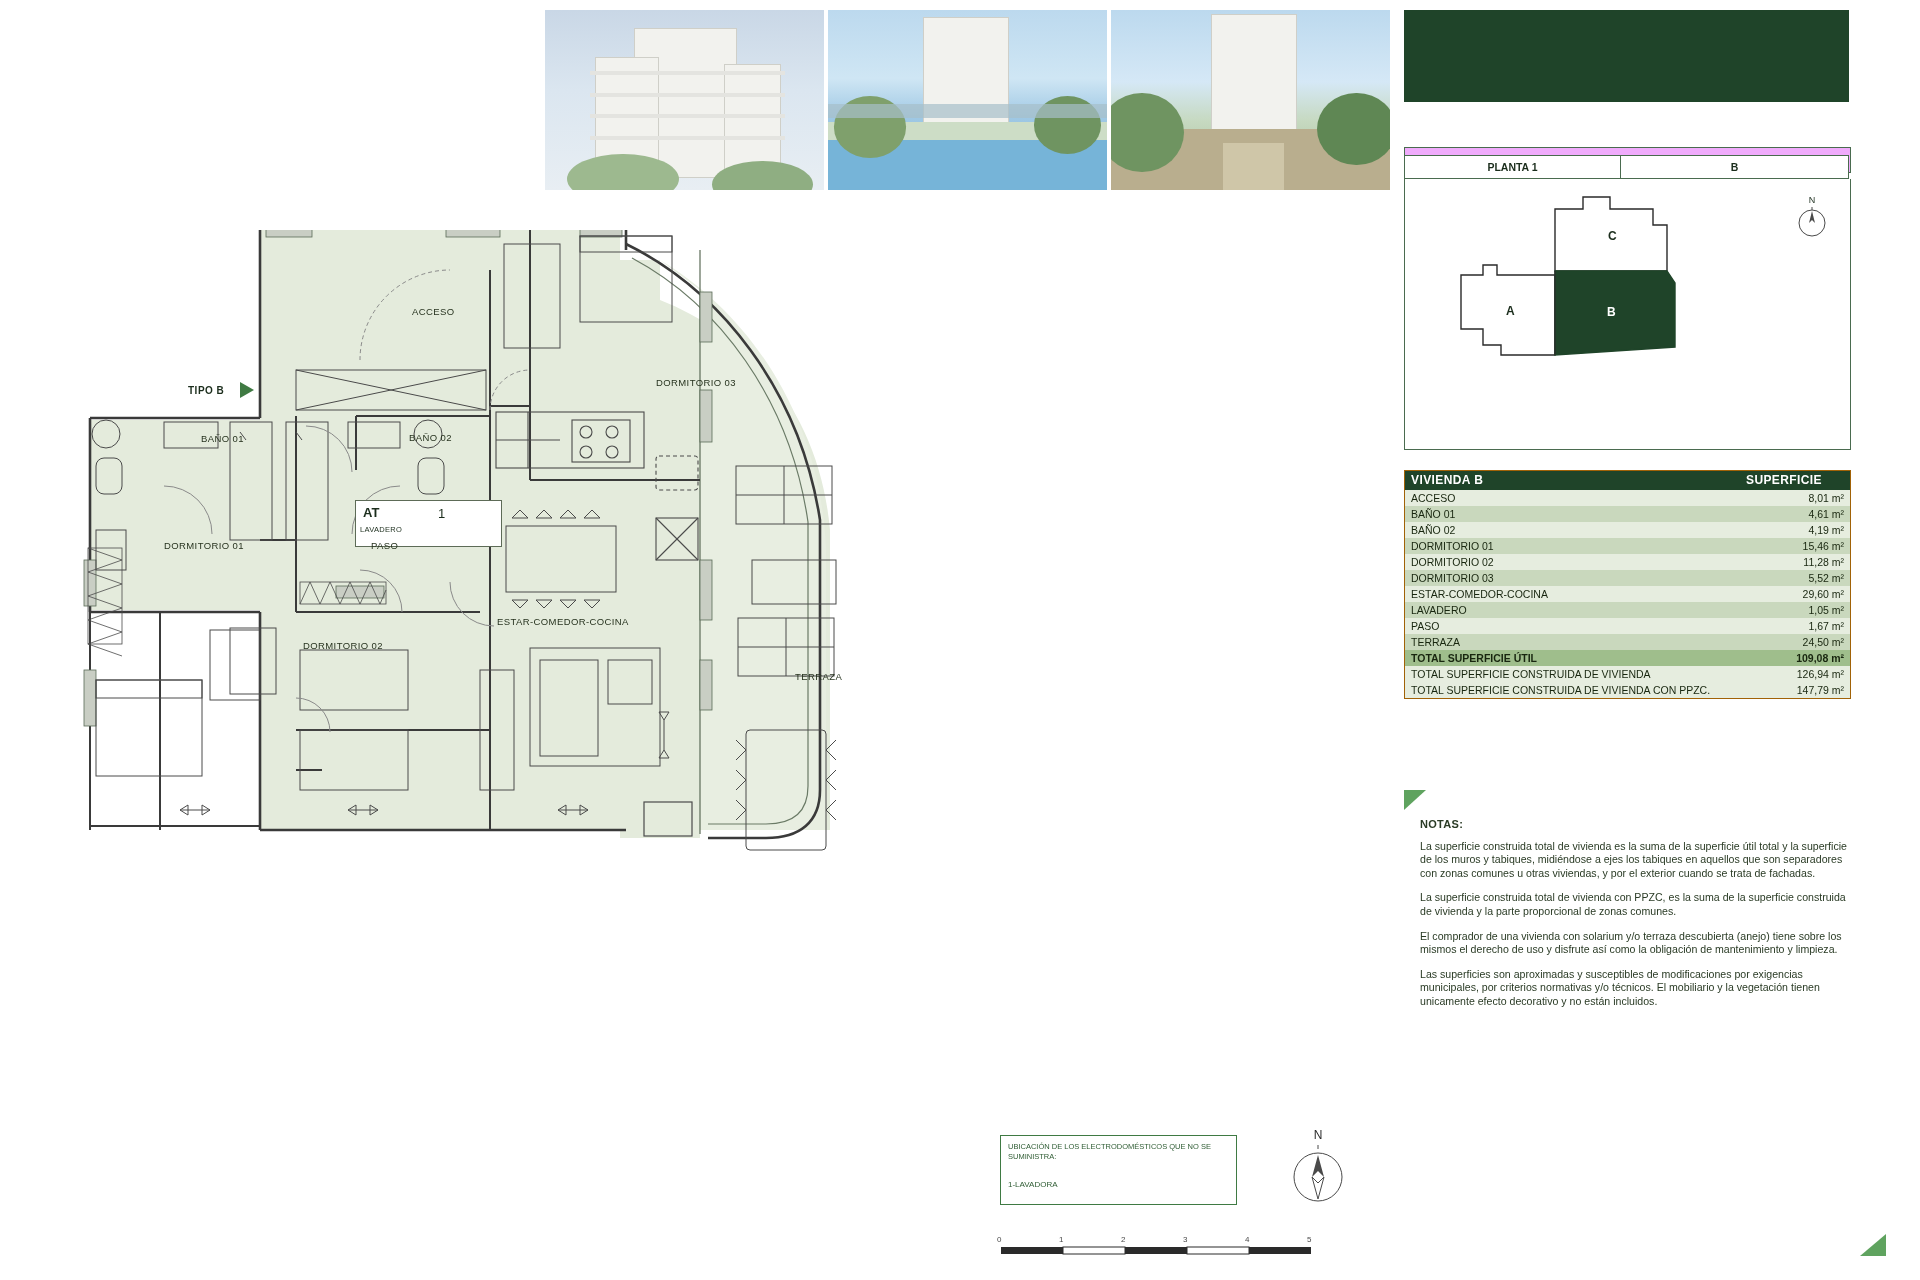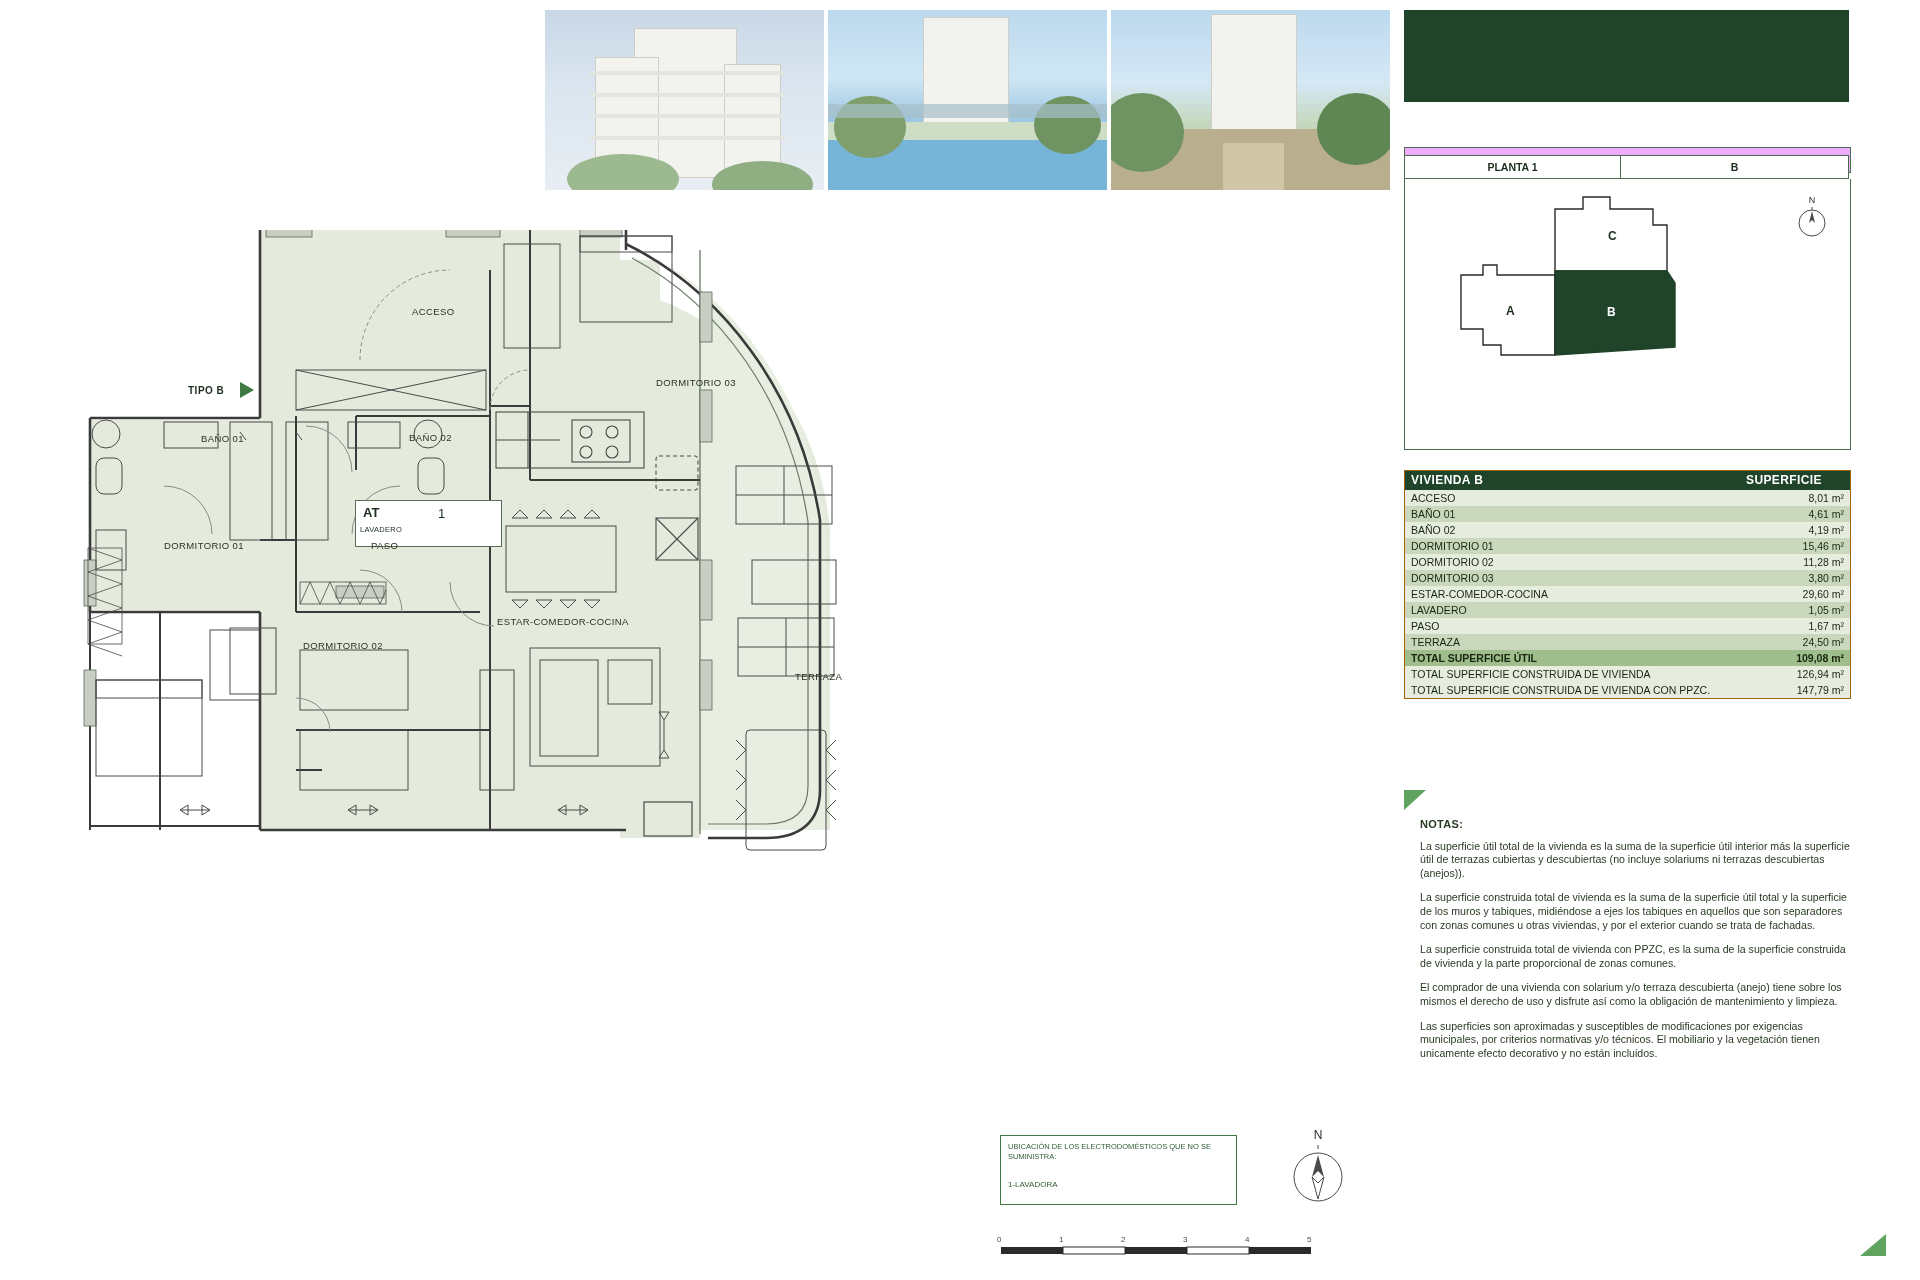--- a/index.html
+++ b/index.html
@@ -157,21 +157,21 @@
       <tr class="alt">
             <td>DORMITORIO 01</td>
             <td class="val">15,46 m²</td>
           </tr>
       <tr class="plain">
             <td>DORMITORIO 02</td>
             <td class="val">11,28 m²</td>
           </tr>
       <tr class="alt">
             <td>DORMITORIO 03</td>
-            <td class="val">3,80 m²</td>
+            <td class="val">5,52 m²</td>
           </tr>
       <tr class="plain">
             <td>ESTAR-COMEDOR-COCINA</td>
             <td class="val">29,60 m²</td>
           </tr>
       <tr class="alt">
             <td>LAVADERO</td>
             <td class="val">1,05 m²</td>
           </tr>
       <tr class="plain">
@@ -196,21 +196,20 @@
           </tr>
     </tbody>
       </table>
   </div>
 
   <svg class="notes-arrow" viewBox="0 0 22 20">
     <polygon points="0,0 22,0 0,20" fill="#5fa35f"></polygon>
   </svg>
   <div class="notes">
     <h4>NOTAS:</h4>
-    <p>La superficie útil total de la vivienda es la suma de la superficie útil interior más la superficie útil de terrazas cubiertas y descubiertas (no incluye solariums ni terrazas descubiertas (anejos)).</p>
     <p>La superficie construida total de vivienda es la suma de la superficie útil total y la superficie de los muros y tabiques, midiéndose a ejes los tabiques en aquellos que son separadores con zonas comunes u otras viviendas, y por el exterior cuando se trata de fachadas.</p>
     <p>La superficie construida total de vivienda con PPZC, es la suma de la superficie construida de vivienda y la parte proporcional de zonas comunes.</p>
     <p>El comprador de una vivienda con solarium y/o terraza descubierta (anejo) tiene sobre los mismos el derecho de uso y disfrute así como la obligación de mantenimiento y limpieza.</p>
     <p>Las superficies son aproximadas y susceptibles de modificaciones por exigencias municipales, por criterios normativas y/o técnicos. El mobiliario y la vegetación tienen unicamente efecto decorativo y no están incluidos.</p>
   </div>
   <svg class="corner-arrow" viewBox="0 0 26 22">
     <polygon points="26,0 26,22 0,22" fill="#5fa35f"></polygon>
   </svg>
 
   <div class="plan">

